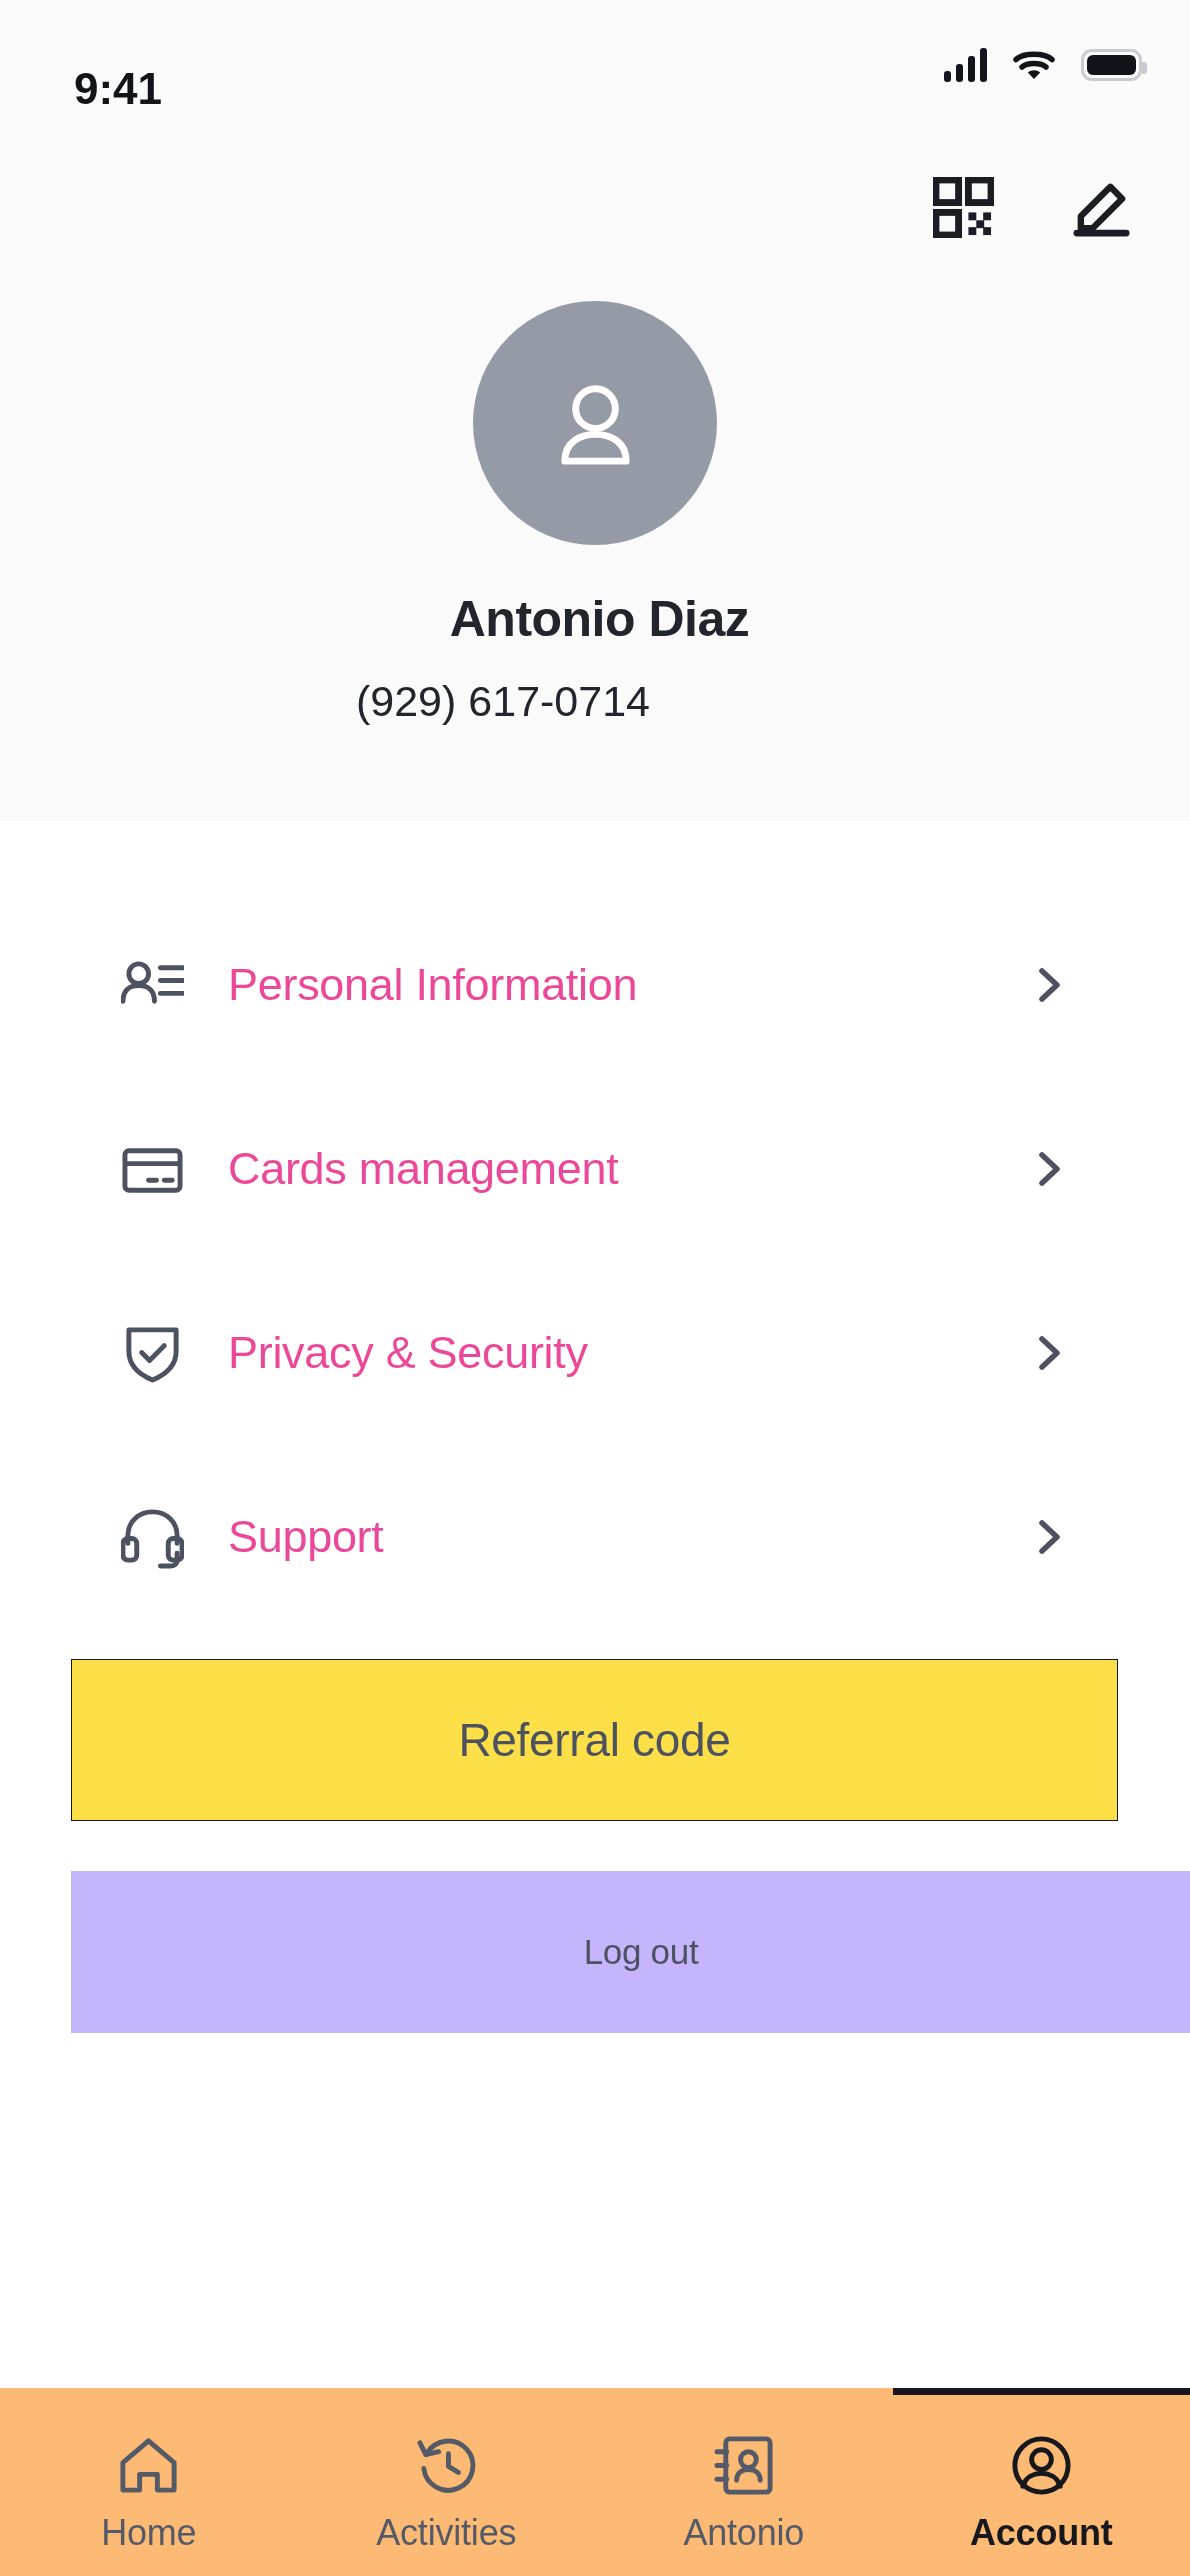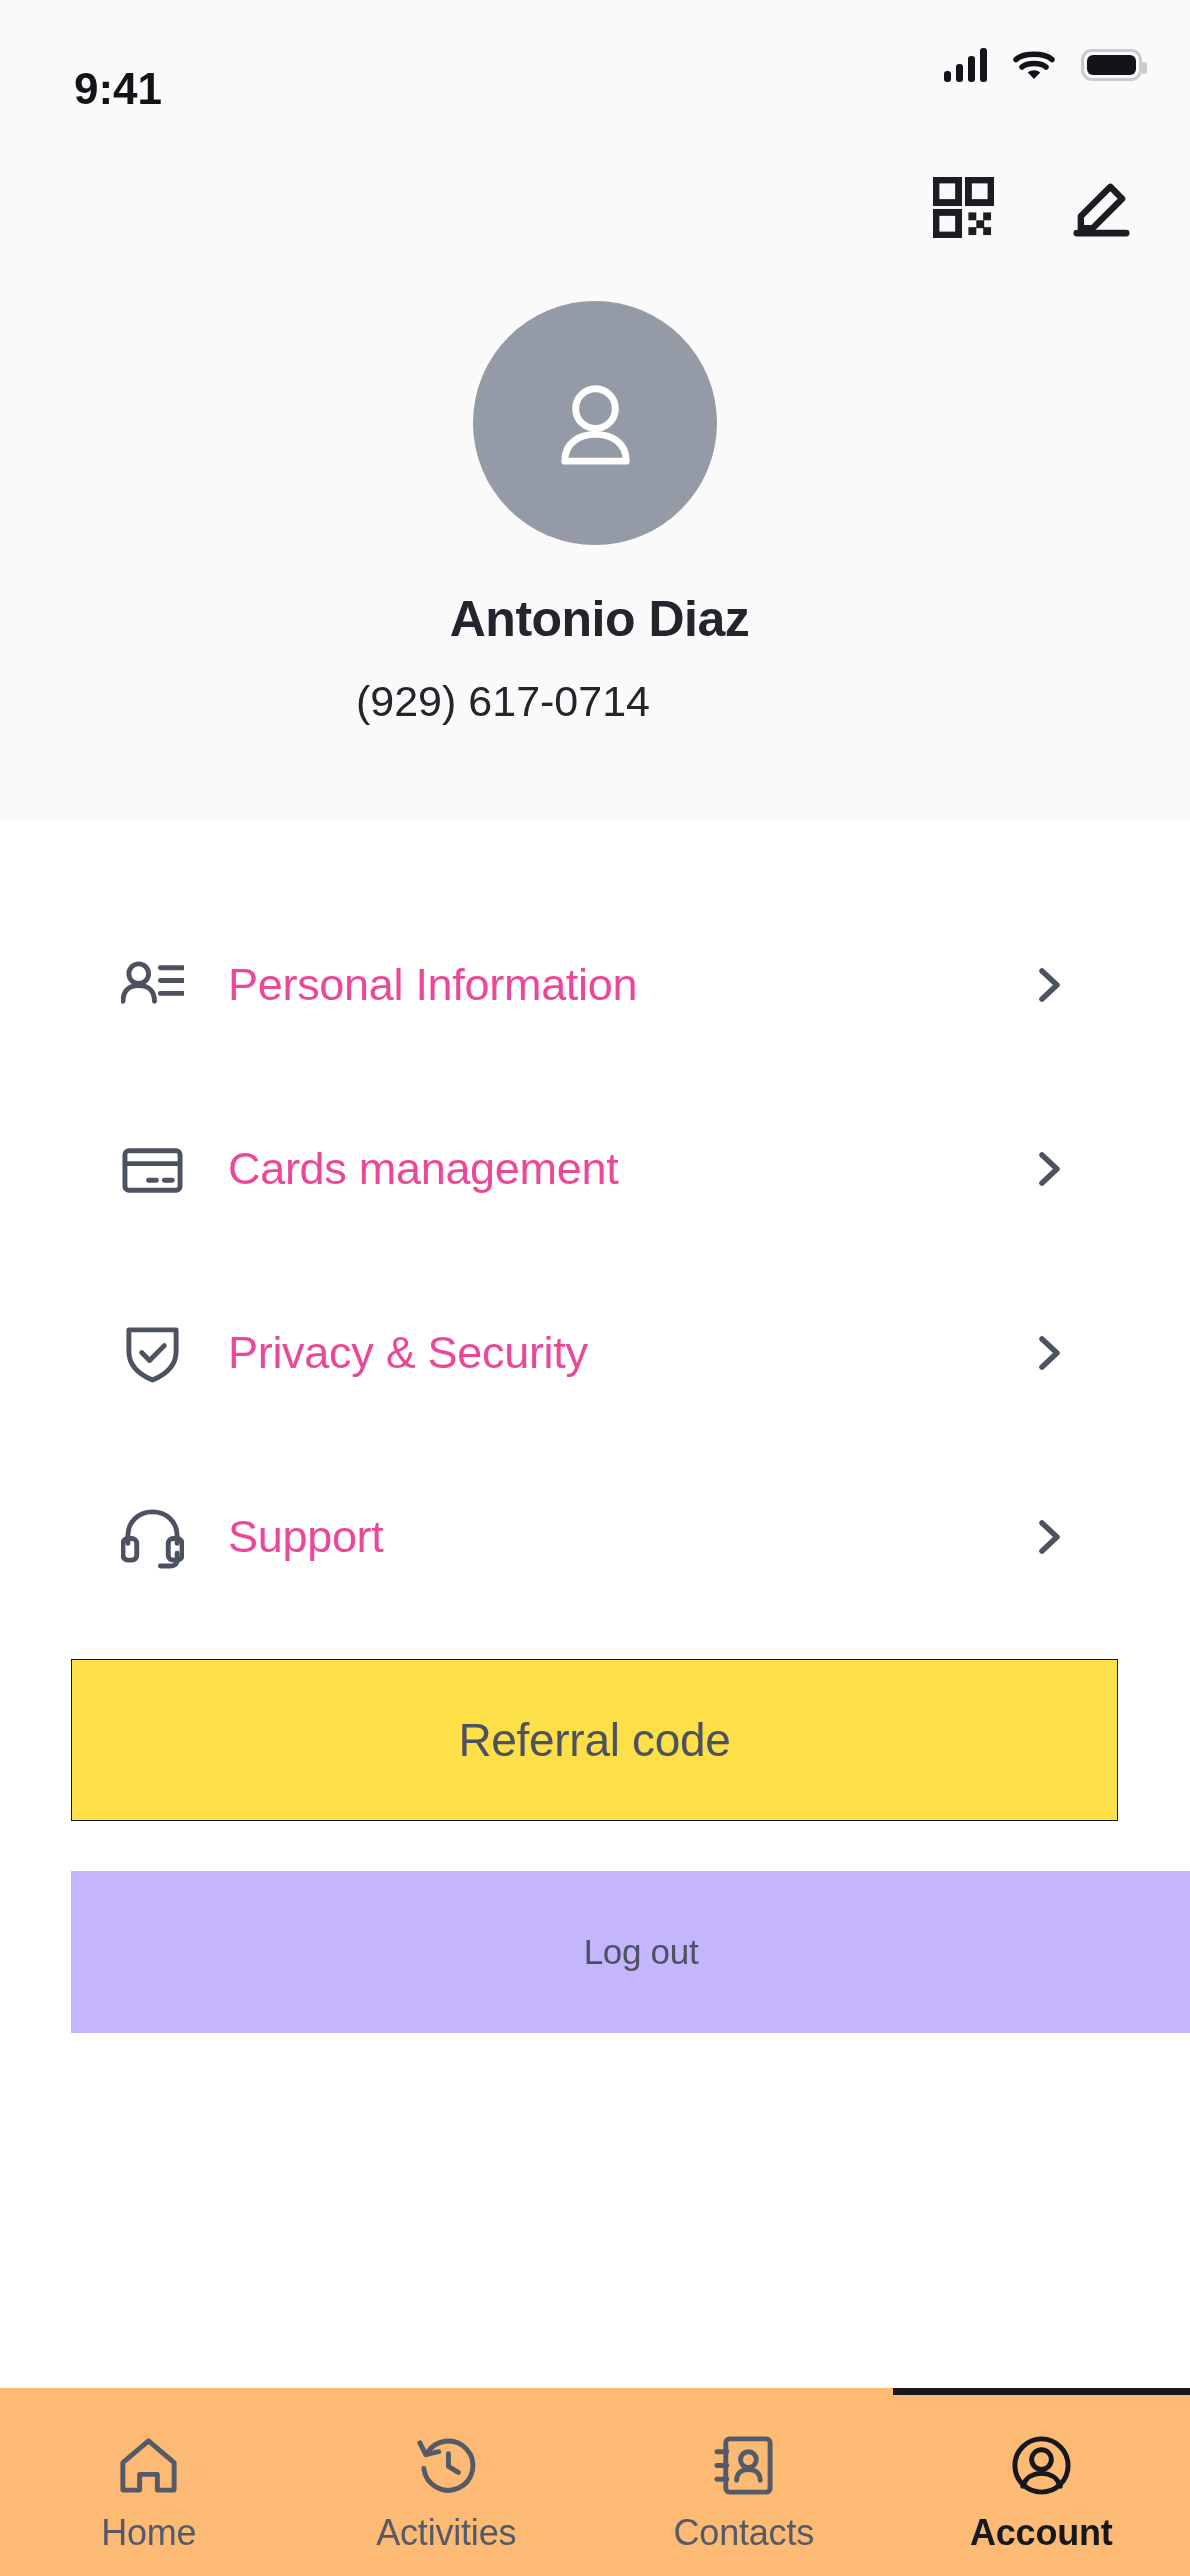--- a/index.html
+++ b/index.html
@@ -321,21 +321,21 @@
       <span class="tab-icon">
         <svg viewBox="0 0 66 66" width="65" height="65">
           <rect x="15" y="6" width="45" height="54" rx="4" fill="none" stroke="#545A67" stroke-width="5"></rect>
           <line x1="6" y1="19" x2="16" y2="19" stroke="#545A67" stroke-width="5" stroke-linecap="round"></line>
           <line x1="6" y1="33" x2="16" y2="33" stroke="#545A67" stroke-width="5" stroke-linecap="round"></line>
           <line x1="6" y1="47" x2="16" y2="47" stroke="#545A67" stroke-width="5" stroke-linecap="round"></line>
           <circle cx="38" cy="27" r="8" fill="none" stroke="#545A67" stroke-width="5"></circle>
           <path d="M26 48 C26 40, 32 37, 38 37 C44 37, 50 40, 50 48" fill="none" stroke="#545A67" stroke-width="5" stroke-linecap="round"></path>
         </svg>
       </span>
-      <span class="tab-label">Contacts</span>
+      <span class="tab-label">Antonio</span>
     </div>
 
     <div class="tab active">
       <span class="tab-ind"></span>
       <span class="tab-icon">
         <svg viewBox="0 0 66 66" width="65" height="65">
           <circle cx="33" cy="33" r="27" fill="none" stroke="#16181D" stroke-width="5"></circle>
           <circle cx="33" cy="27" r="10" fill="none" stroke="#16181D" stroke-width="5"></circle>
           <path d="M14 54 C17 45, 25 41, 33 41 C41 41, 49 45, 52 54" fill="none" stroke="#16181D" stroke-width="5" stroke-linecap="round"></path>
         </svg>

